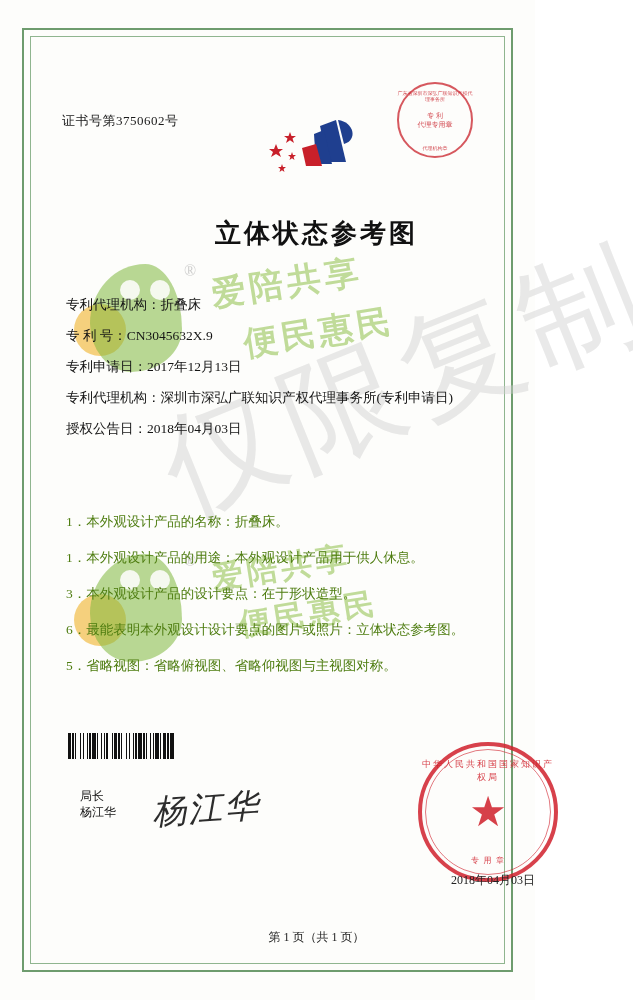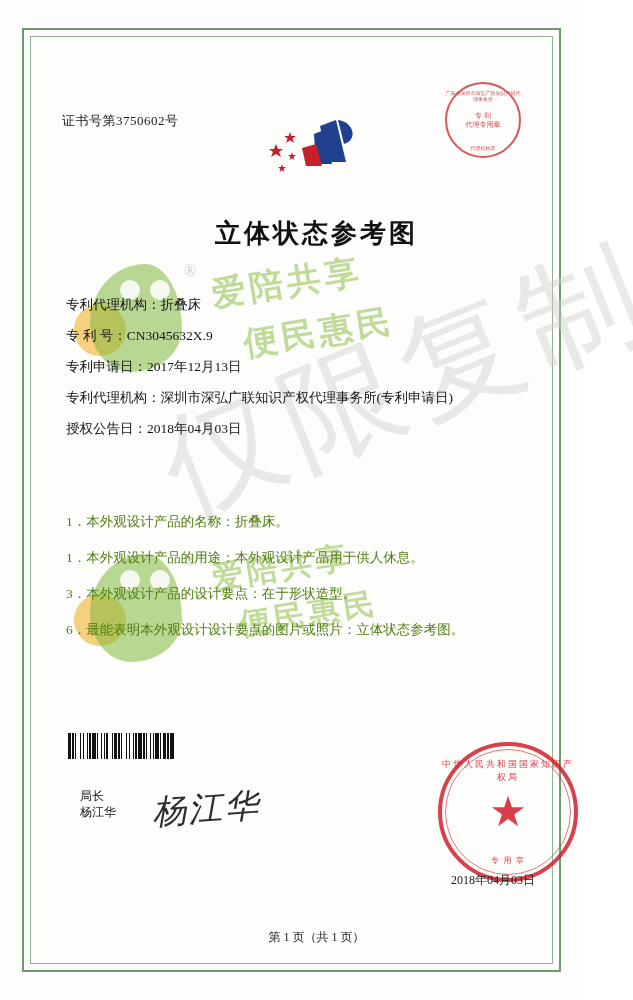--- a/index.html
+++ b/index.html
@@ -11,21 +11,20 @@
     width: 633px;
     height: 1000px;
     font-family: "Liberation Serif", serif;
     overflow: hidden;
   }
   .page {
     position: relative;
     width: 535px;
     height: 1000px;
     background: #fdfdfb;
-    padding-left: 48px;
   }
   
   .border-outer {
     position: absolute;
     left: 22px;
     top: 28px;
     right: 22px;
     bottom: 28px;
     border: 2px solid #6e9c6e;
     box-sizing: border-box;
@@ -177,21 +176,21 @@
     font-family: "DejaVu Serif", serif;
     font-style: italic;
     transform: rotate(-4deg);
     letter-spacing: 2px;
     opacity: 0.92;
   }
 
   
   .seal-national {
     position: absolute;
-    left: 438px;
+    left: 418px;
     top: 742px;
     width: 140px;
     height: 140px;
   }
   .seal-national .ring1 {
     position: absolute;
     inset: 0;
     border: 4px solid #d0202b;
     border-radius: 50%;
     opacity: 0.85;
@@ -408,20 +407,21 @@
   <div class="wm wm2">
     <div class="wm-text l1">爱陪共享</div>
     <div class="wm-text l2">便民惠民</div>
   </div>
 
   <div class="clauses">
     <div class="clause">1．本外观设计产品的名称：折叠床。</div>
     <div class="clause">1．本外观设计产品的用途：本外观设计产品用于供人休息。</div>
     <div class="clause">3．本外观设计产品的设计要点：在于形状造型。</div>
     <div class="clause">6．最能表明本外观设计设计要点的图片或照片：立体状态参考图。</div>
+    <div class="clause">5．省略视图：省略俯视图、省略仰视图与主视图对称。</div>
   </div>
 
   <div class="barcode" id="barcode">
       <i style="width:3px"></i>
       <i style="width:1px;background:transparent"></i>
       <i style="width:2px"></i>
       <i style="width:1px;background:transparent"></i>
       <i style="width:1px"></i>
       <i style="width:4px;background:transparent"></i>
       <i style="width:1px"></i>

